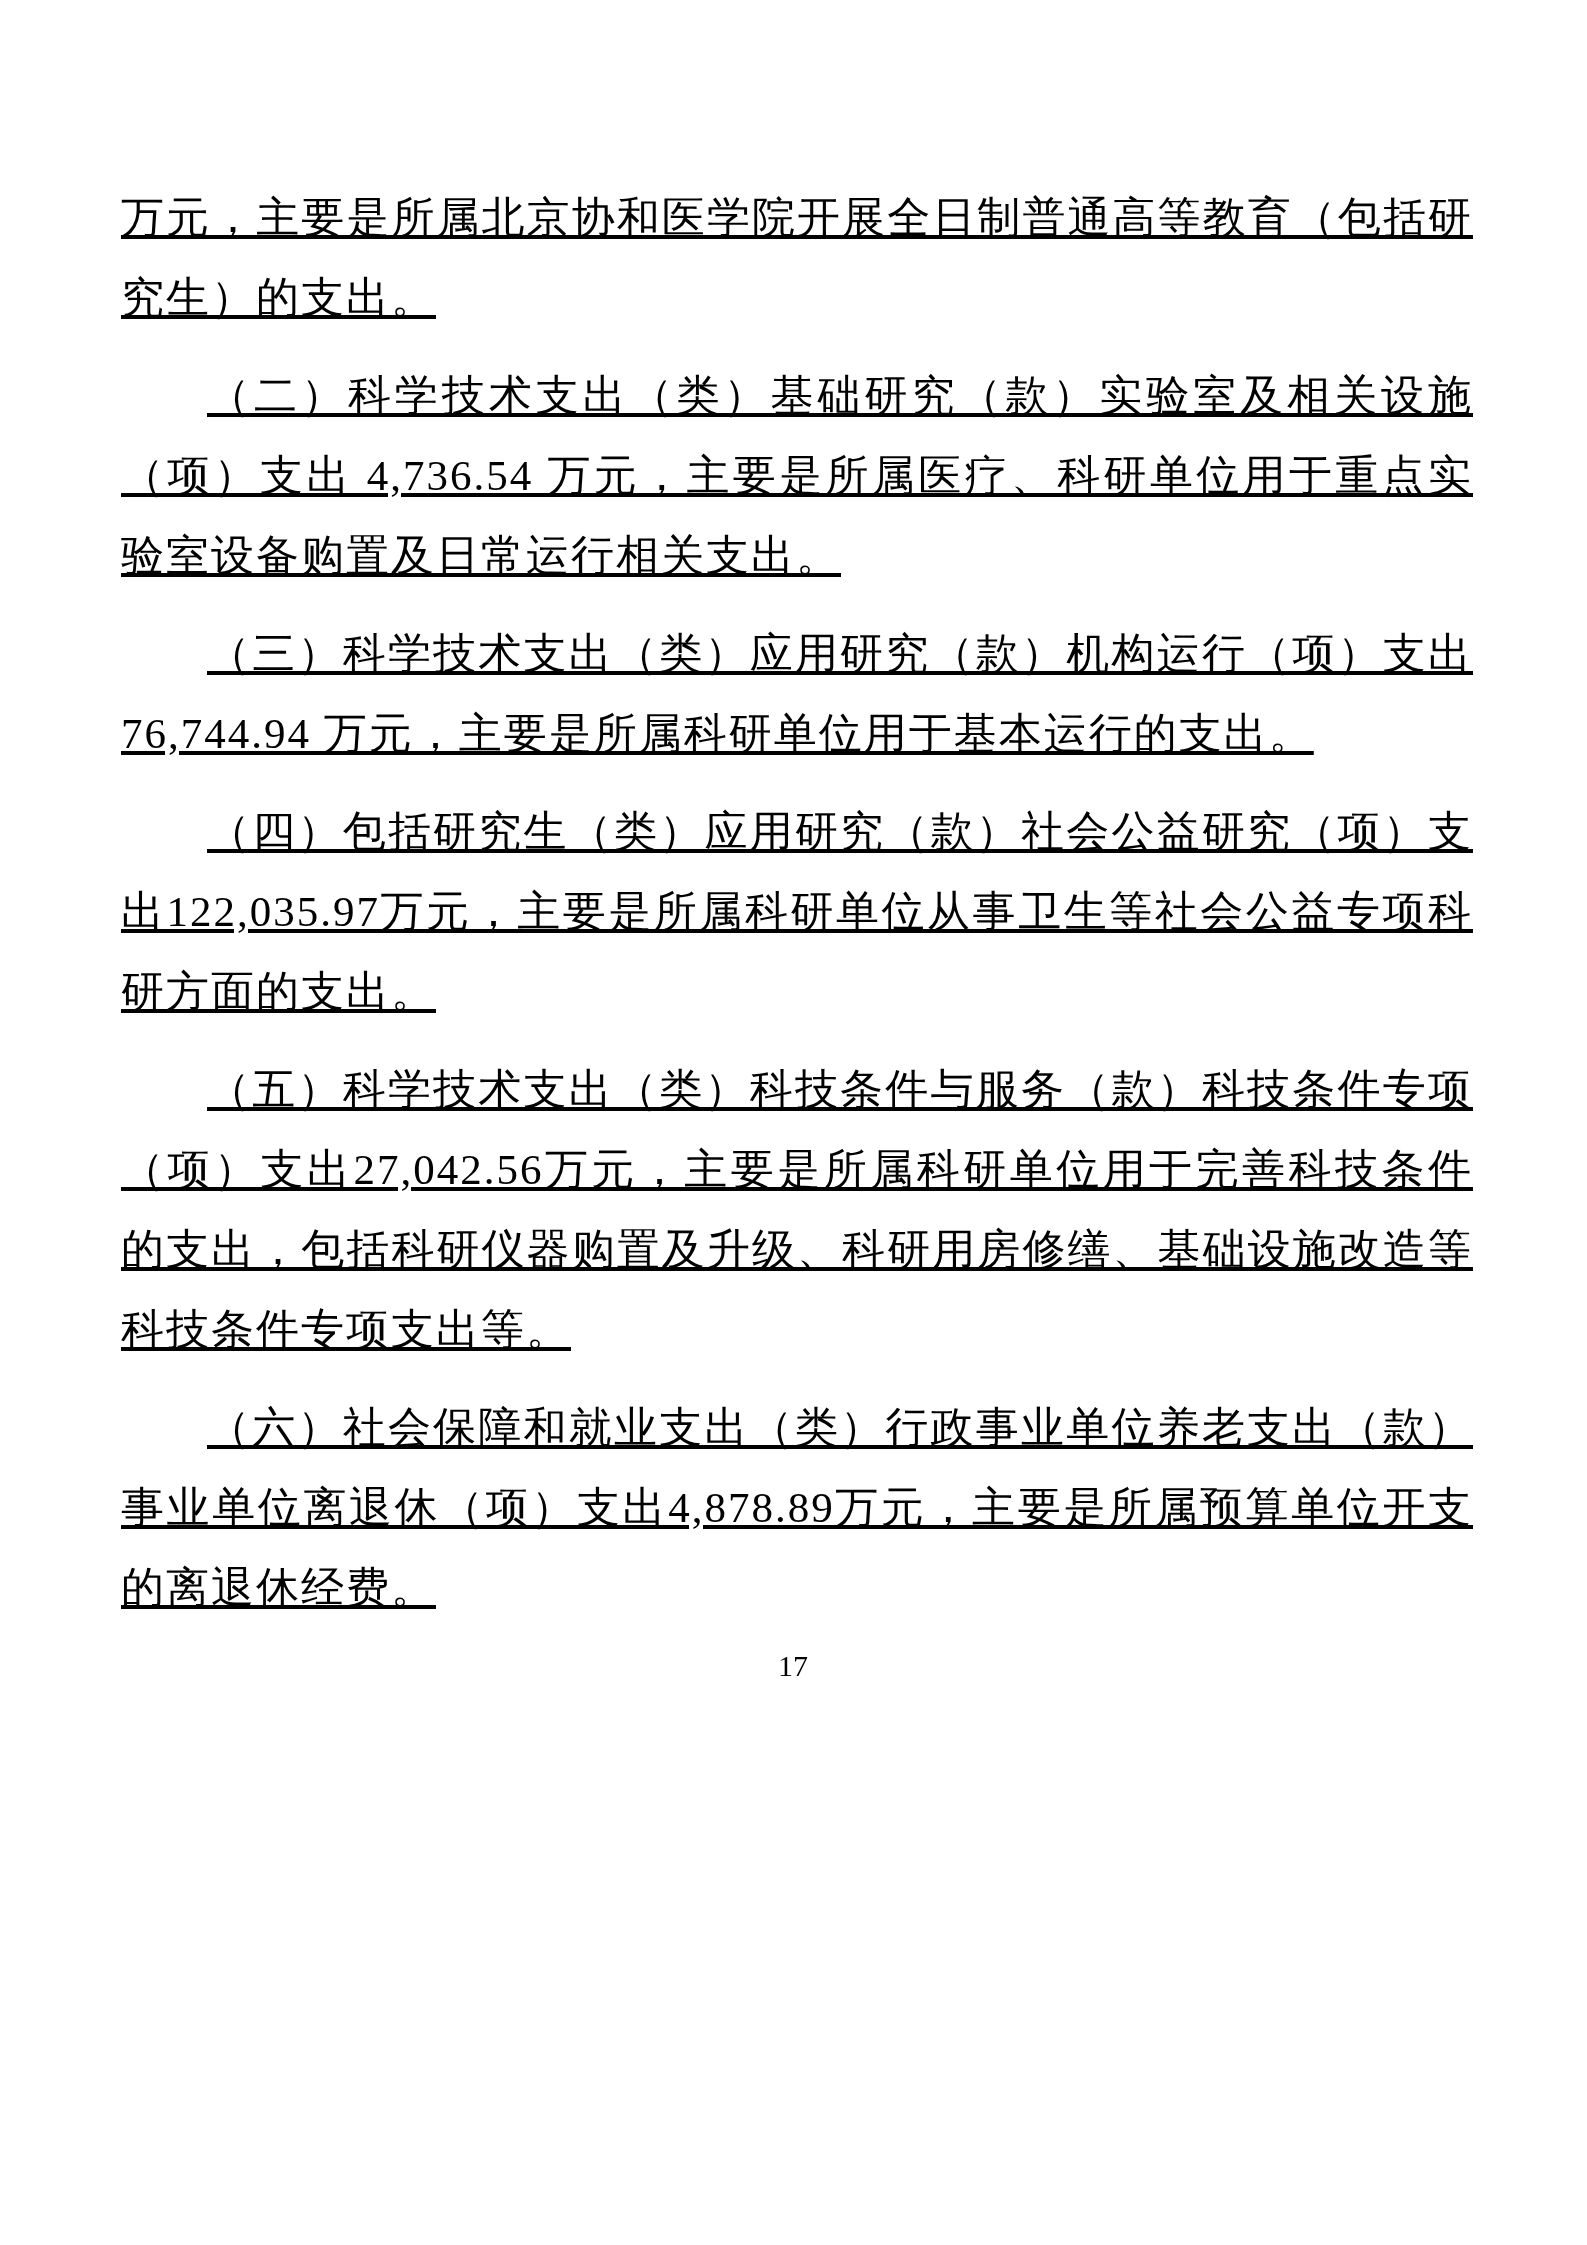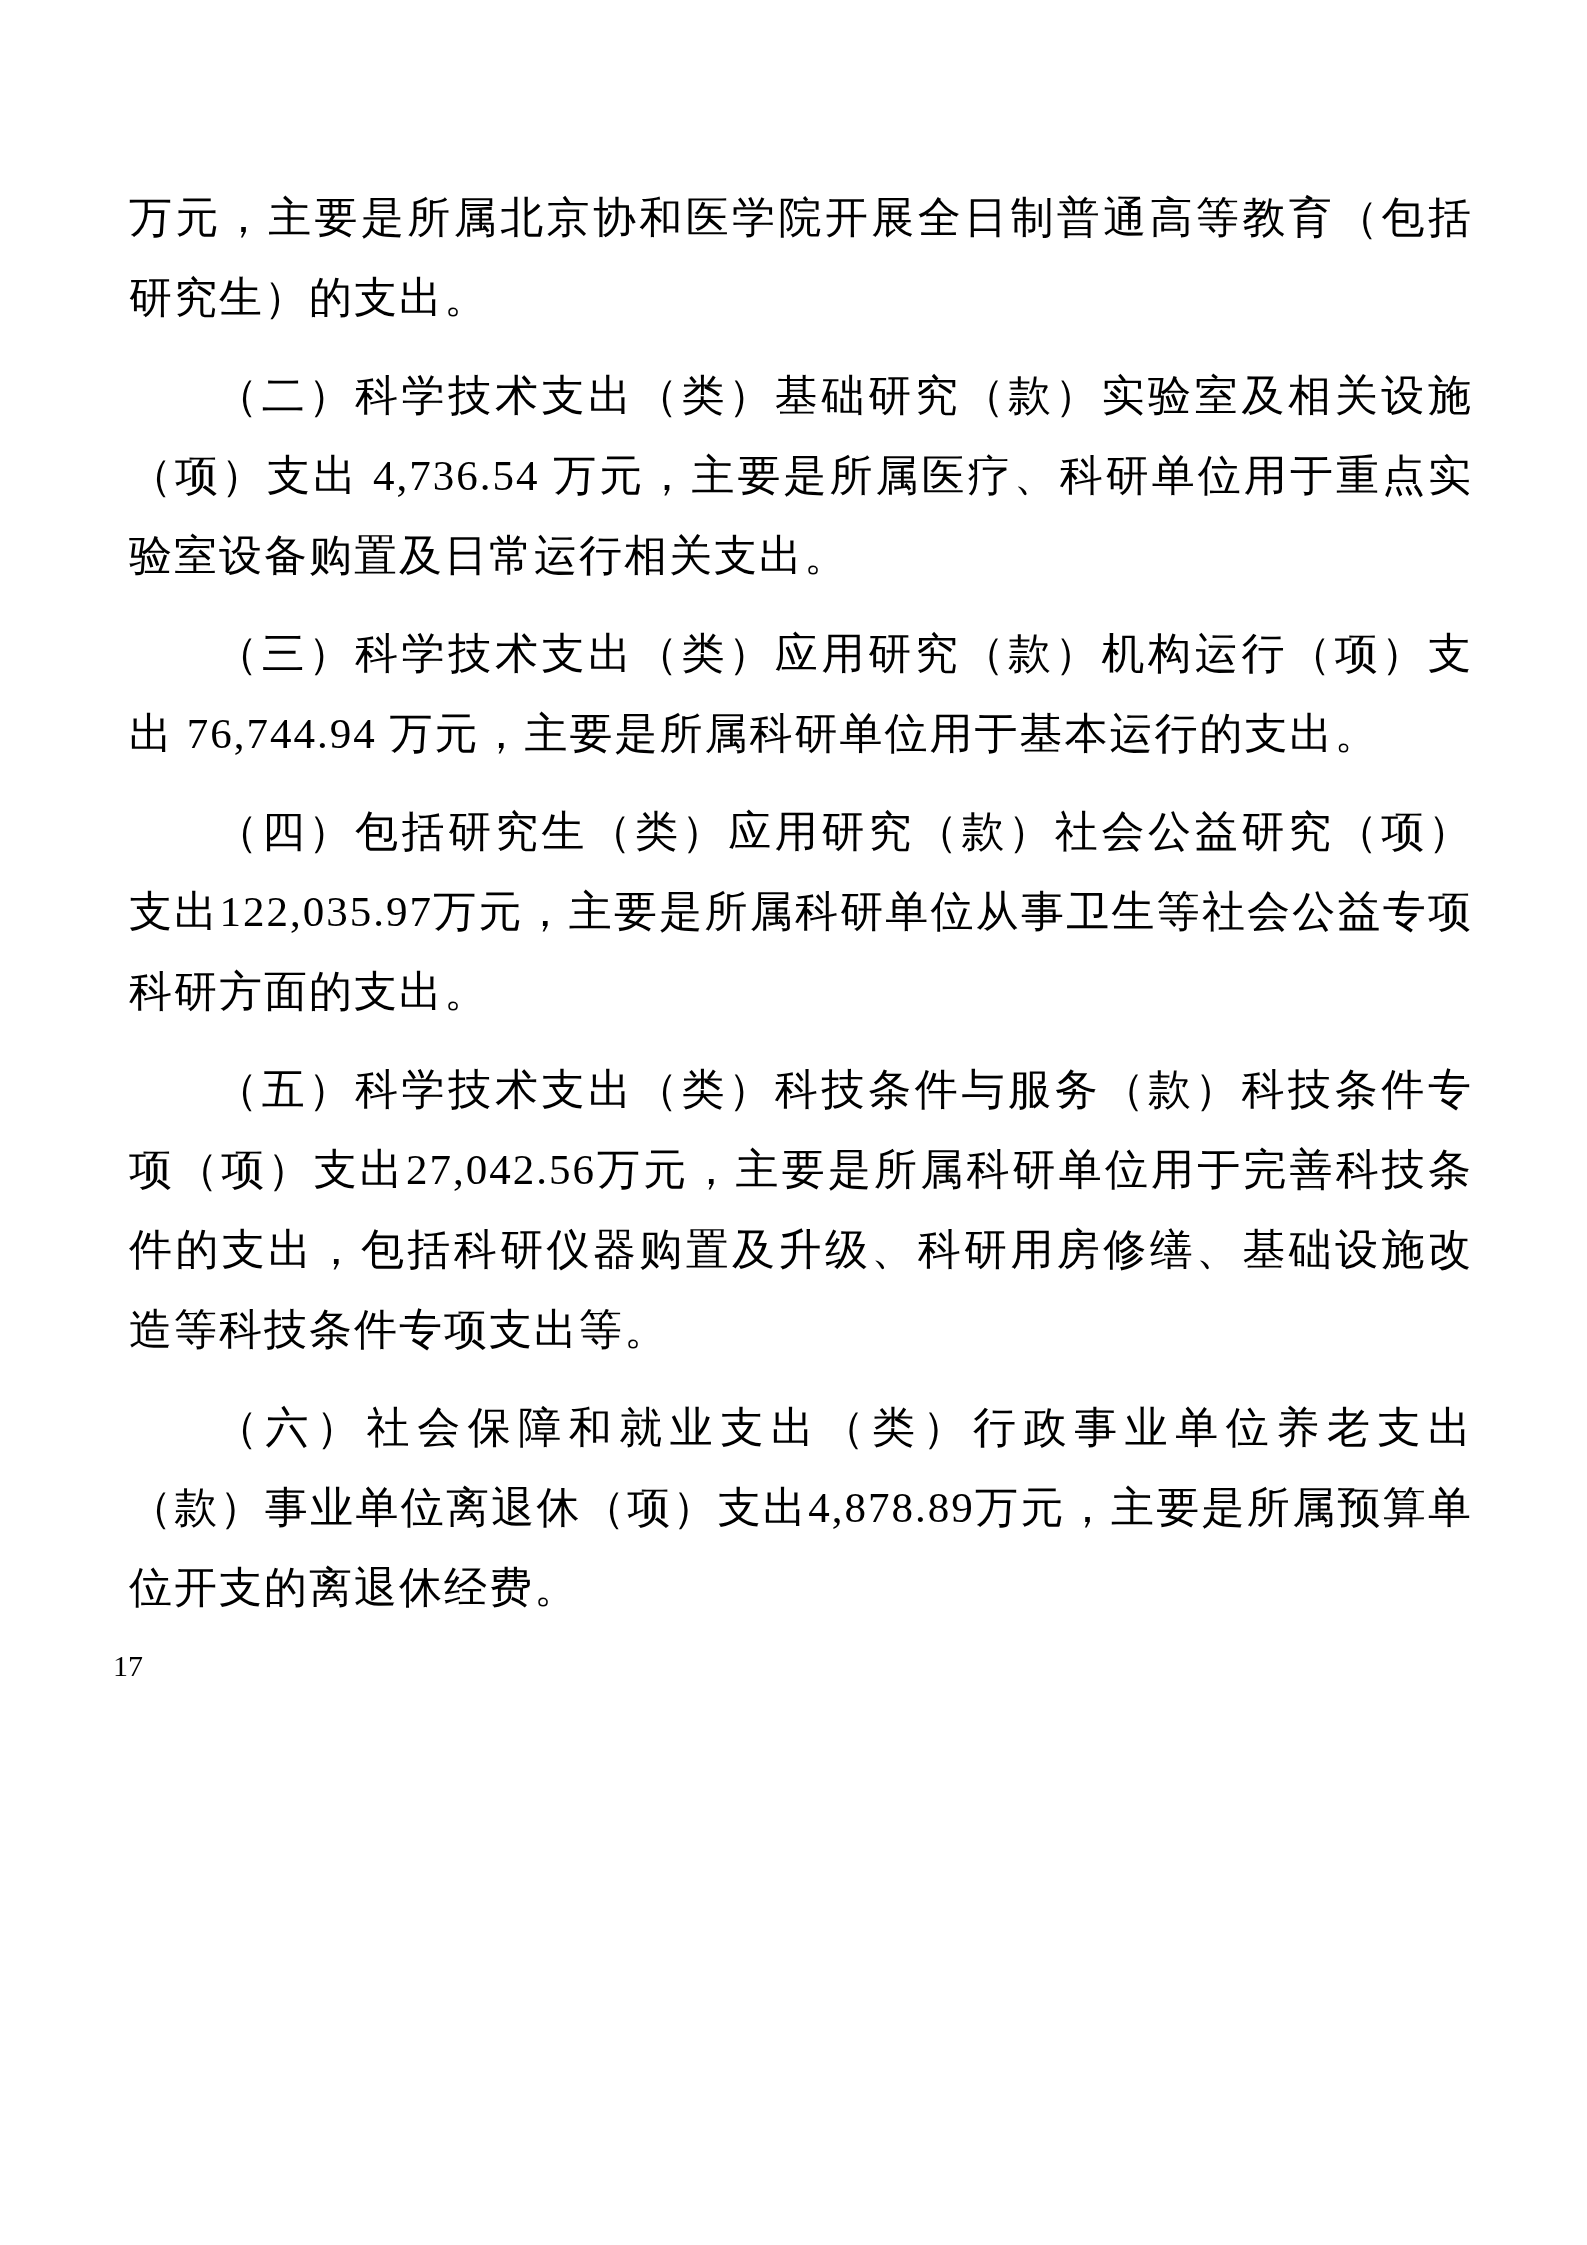--- a/index.html
+++ b/index.html
@@ -17,35 +17,37 @@
     font-family: "Liberation Serif", "DejaVu Serif", serif;
     color: #000000;
   }
   .text-body {
     position: absolute;
     left: 113px;
     top: 178px;
     width: 1360px;
   }
   .para {
-    margin: 0 0 18px 16px;
+    margin: 0 0 18px 8px;
     font-size: 43px;
     line-height: 80px;
     letter-spacing: 2px;
     text-align: justify;
     text-justify: inter-ideograph;
     text-indent: 2em;
     font-weight: 400;
+    text-decoration: underline;
   }
   .para.no-indent {
     text-indent: 0;
   }
   .page-number {
     margin-top: 18px;
     width: 100%;
+    text-align: center;
     font-size: 30px;
     line-height: 40px;
     letter-spacing: 0;
     color: #000000;
     font-family: Liberation Serif, serif;
   }
 </style>
 </head>
 <body>
 

